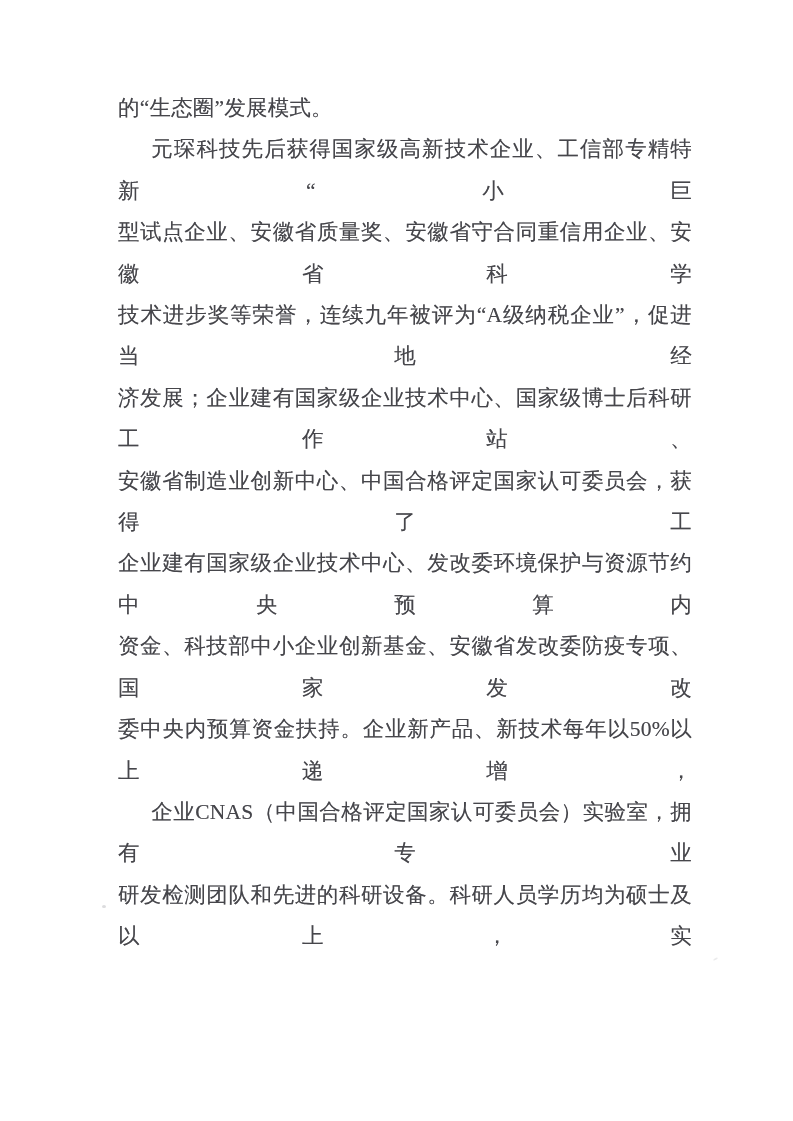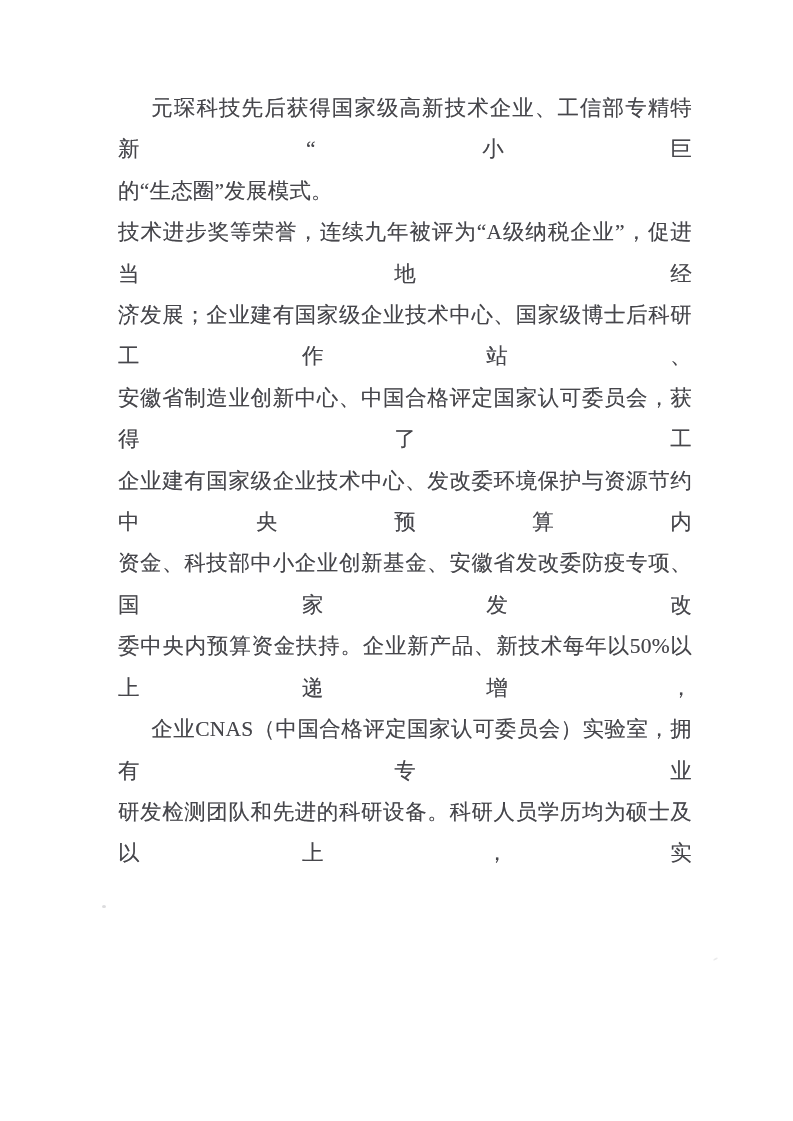--- a/index.html
+++ b/index.html
@@ -46,22 +46,23 @@
     opacity: 0.35;
   }
   .speck.s1 { left: 102px; top: 905px; width: 4px; height: 3px; }
   .speck.s2 { left: 713px; top: 958px; width: 5px; height: 2px; transform: rotate(-30deg); opacity: 0.2; }
 </style>
 </head>
 <body>
 
 <div class="page">
   <div class="text-block" id="text-block">
+      <div class="line">的“生态圈”发展模式。</div>
       <div class="line fill indent">元琛科技先后获得国家级高新技术企业、工信部专精特新“小巨</div>
-      <div class="line">的“生态圈”发展模式。</div>
+      <div class="line fill">型试点企业、安徽省质量奖、安徽省守合同重信用企业、安徽省科学</div>
       <div class="line fill">技术进步奖等荣誉，连续九年被评为“A级纳税企业”，促进当地经</div>
       <div class="line fill">济发展；企业建有国家级企业技术中心、国家级博士后科研工作站、</div>
       <div class="line fill">安徽省制造业创新中心、中国合格评定国家认可委员会，获得了工</div>
       <div class="line fill">企业建有国家级企业技术中心、发改委环境保护与资源节约中央预算内</div>
       <div class="line fill">资金、科技部中小企业创新基金、安徽省发改委防疫专项、国家发改</div>
       <div class="line fill">委中央内预算资金扶持。企业新产品、新技术每年以50%以上递增，</div>
       <div class="line fill indent">企业CNAS（中国合格评定国家认可委员会）实验室，拥有专业</div>
       <div class="line fill">研发检测团队和先进的科研设备。科研人员学历均为硕士及以上，实</div>
     </div>
   <div class="speck s1"></div>

